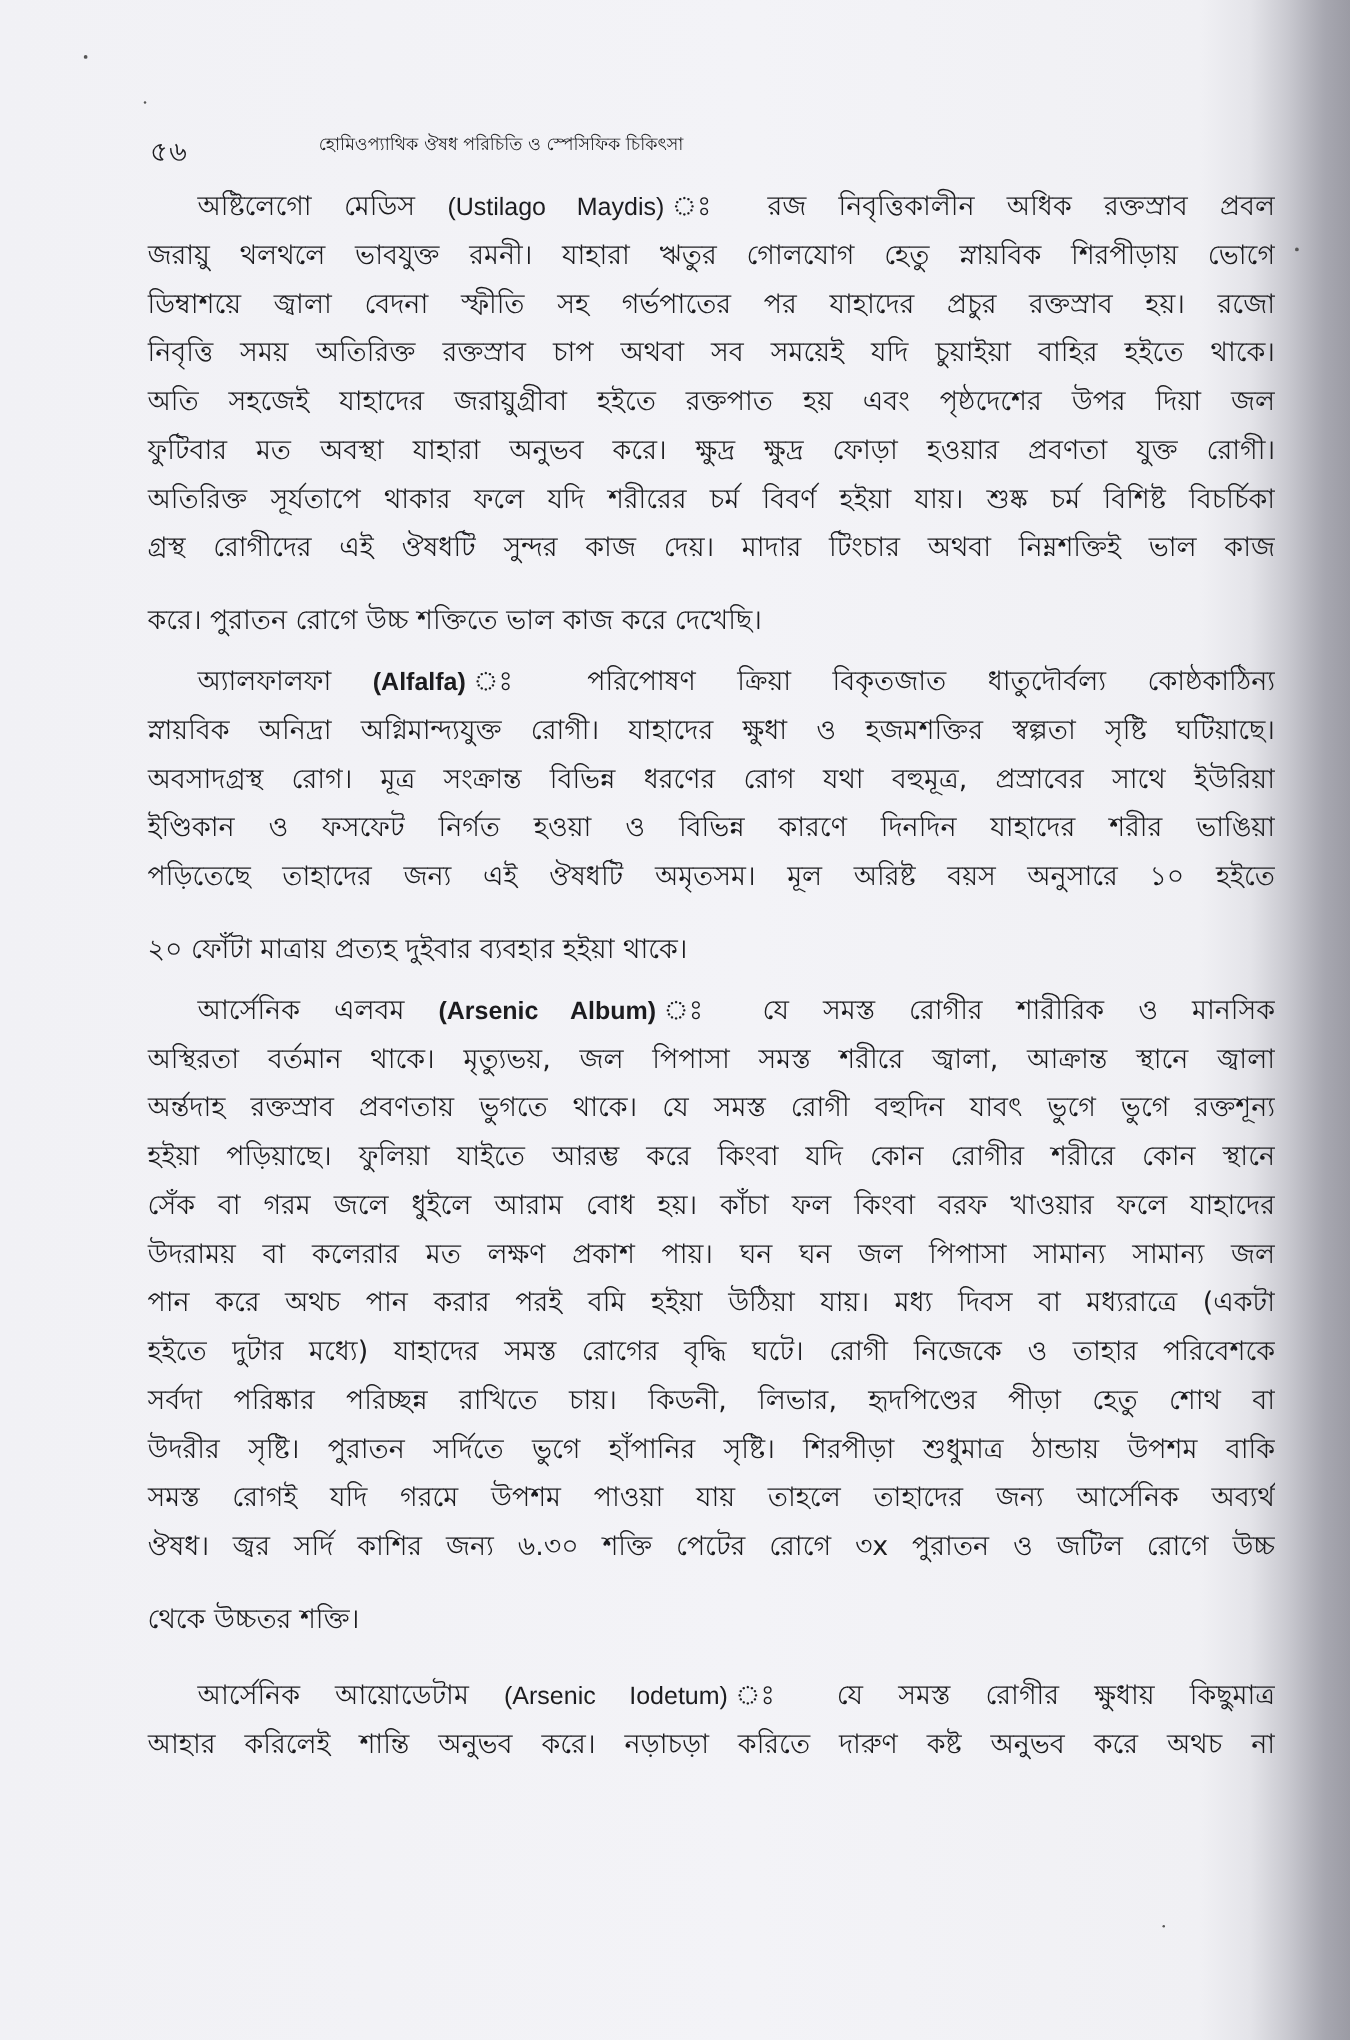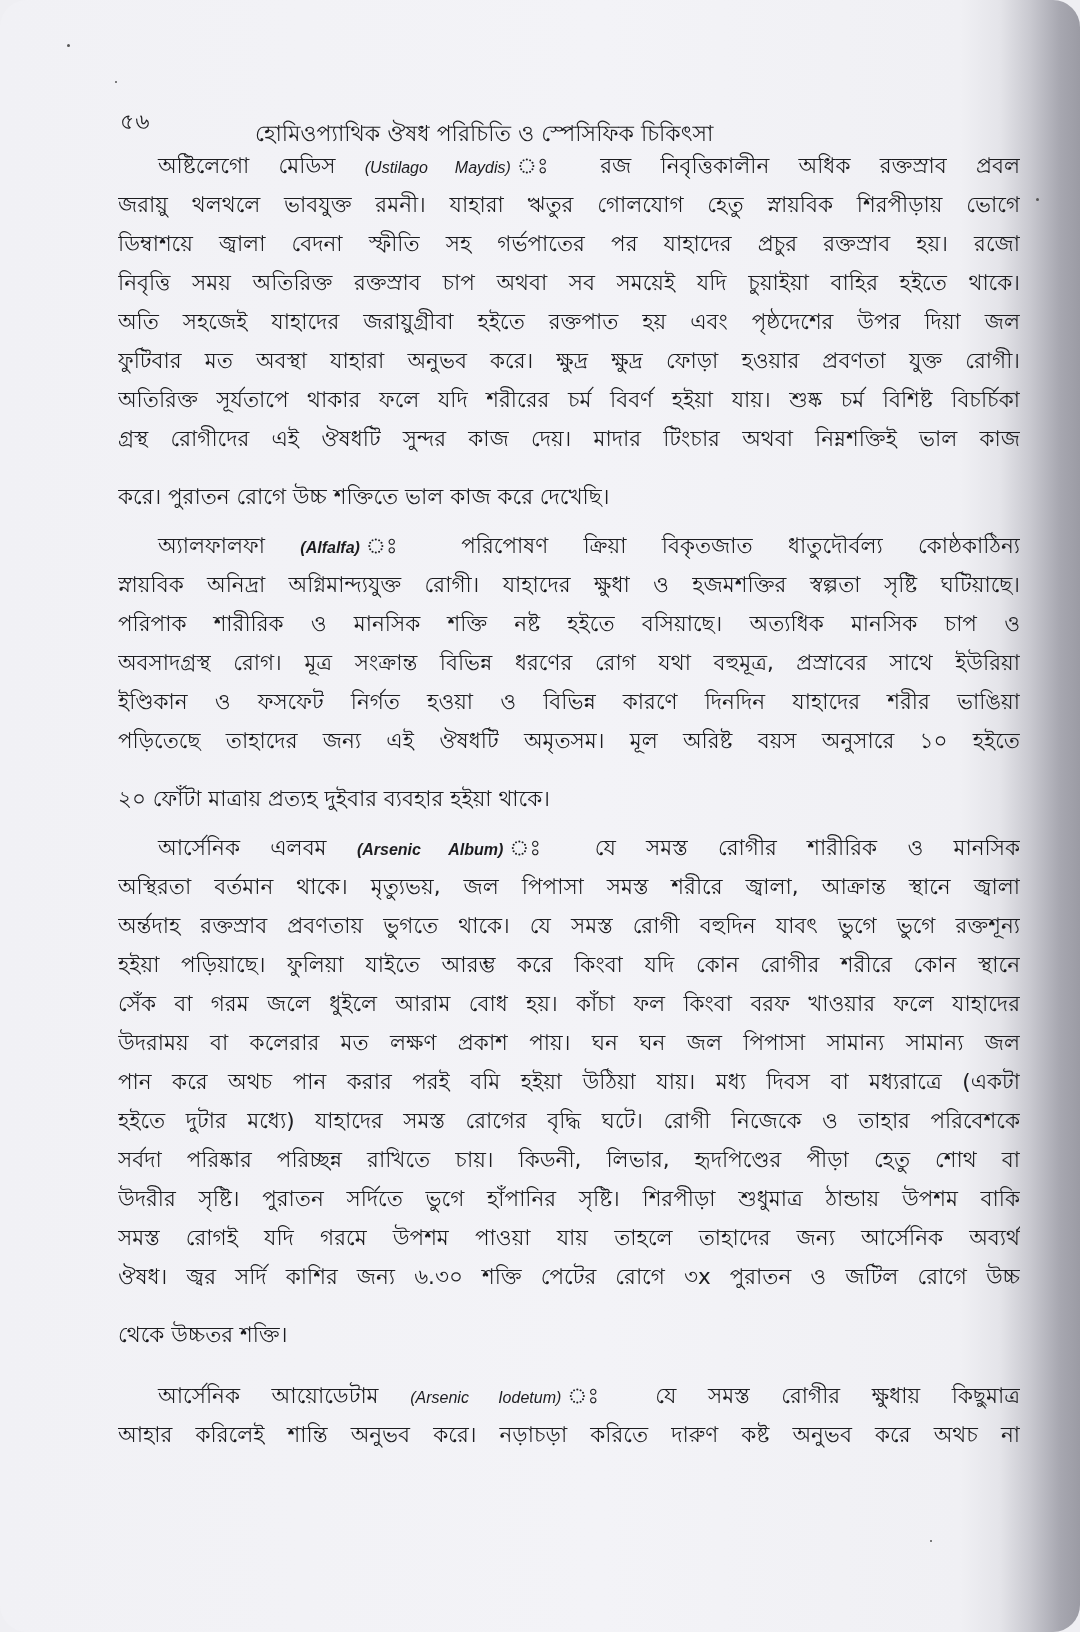--- a/index.html
+++ b/index.html
@@ -16,41 +16,40 @@
       color: #1c1c1f;
     }
     .page {
       position: absolute;
       left: 0; top: 0;
       width: 1080px;
       height: 1632px;
       background: linear-gradient(to right,
         #f1f1f5 0px, #f3f3f7 600px, #f0f0f4 960px,
         #e4e4e9 1000px, #c9c9d0 1030px, #a7a7b0 1060px, #9b9ba4 1080px);
-      border-radius: 27px;
     }
     .header {
       position: absolute;
       top: 104px;
       left: 120px;
       width: 900px;
       height: 36px;
     }
     .page-number {
       position: absolute;
       left: 0;
       top: 0;
       font-size: 22px;
       letter-spacing: 1px;
     }
     .running-title {
       position: absolute;
       left: 135px;
-      top: 12px;
-      font-size: 22px;
+      top: 0;
+      font-size: 14px;
       white-space: nowrap;
     }
     .body-text {
       position: absolute;
       top: 146px;
       left: 118px;
       width: 902px;
       font-size: 21.5px;
       line-height: 39px;
     }
@@ -66,22 +65,21 @@
       text-align-last: left;
       margin-top: 19px;
     }
     .line.indent {
       padding-left: 40px;
     }
     .gap { height: 10px; }
     .latin {
       font-family: "Liberation Sans", sans-serif;
       font-weight: bold;
-      font-size: 16px;
-      font-style: italic;
+      font-size: 20px;
     }
     .latin.regular { font-weight: normal; }
     .speck {
       position: absolute;
       width: 3px; height: 3px;
       border-radius: 50%;
       background: #555;
     }
   </style>
 </head>
@@ -105,21 +103,20 @@
       <span class="line">ফুটিবার মত অবস্থা যাহারা অনুভব করে। ক্ষুদ্র ক্ষুদ্র ফোড়া হওয়ার প্রবণতা যুক্ত রোগী।</span>
       <span class="line">অতিরিক্ত সূর্যতাপে থাকার ফলে যদি শরীরের চর্ম বিবর্ণ হইয়া যায়। শুষ্ক চর্ম বিশিষ্ট বিচর্চিকা</span>
       <span class="line">গ্রস্থ রোগীদের এই ঔষধটি সুন্দর কাজ দেয়। মাদার টিংচার অথবা নিম্নশক্তিই ভাল কাজ</span>
       <span class="line last">করে। পুরাতন রোগে উচ্চ শক্তিতে ভাল কাজ করে দেখেছি।</span>
     </div>
     <div class="gap"></div>
 
     <div>
       <span class="line indent"><span>অ্যালফালফা</span> <span class="latin">(Alfalfa)</span> <span>ঃ পরিপোষণ ক্রিয়া বিকৃতজাত ধাতুদৌর্বল্য কোষ্ঠকাঠিন্য</span></span>
       <span class="line">স্নায়বিক অনিদ্রা অগ্নিমান্দ্যযুক্ত রোগী। যাহাদের ক্ষুধা ও হজমশক্তির স্বল্পতা সৃষ্টি ঘটিয়াছে।</span>
-      <span class="line">পরিপাক শারীরিক ও মানসিক শক্তি নষ্ট হইতে বসিয়াছে। অত্যধিক মানসিক চাপ ও</span>
       <span class="line">অবসাদগ্রস্থ রোগ। মূত্র সংক্রান্ত বিভিন্ন ধরণের রোগ যথা বহুমূত্র, প্রস্রাবের সাথে ইউরিয়া</span>
       <span class="line">ইণ্ডিকান ও ফসফেট নির্গত হওয়া ও বিভিন্ন কারণে দিনদিন যাহাদের শরীর ভাঙিয়া</span>
       <span class="line">পড়িতেছে তাহাদের জন্য এই ঔষধটি অমৃতসম। মূল অরিষ্ট বয়স অনুসারে ১০ হইতে</span>
       <span class="line last">২০ ফোঁটা মাত্রায় প্রত্যহ দুইবার ব্যবহার হইয়া থাকে।</span>
     </div>
     <div class="gap"></div>
 
     <div>
       <span class="line indent"><span>আর্সেনিক এলবম</span> <span class="latin">(Arsenic Album)</span> <span>ঃ যে সমস্ত রোগীর শারীরিক ও মানসিক</span></span>
       <span class="line">অস্থিরতা বর্তমান থাকে। মৃত্যুভয়, জল পিপাসা সমস্ত শরীরে জ্বালা, আক্রান্ত স্থানে জ্বালা</span>

